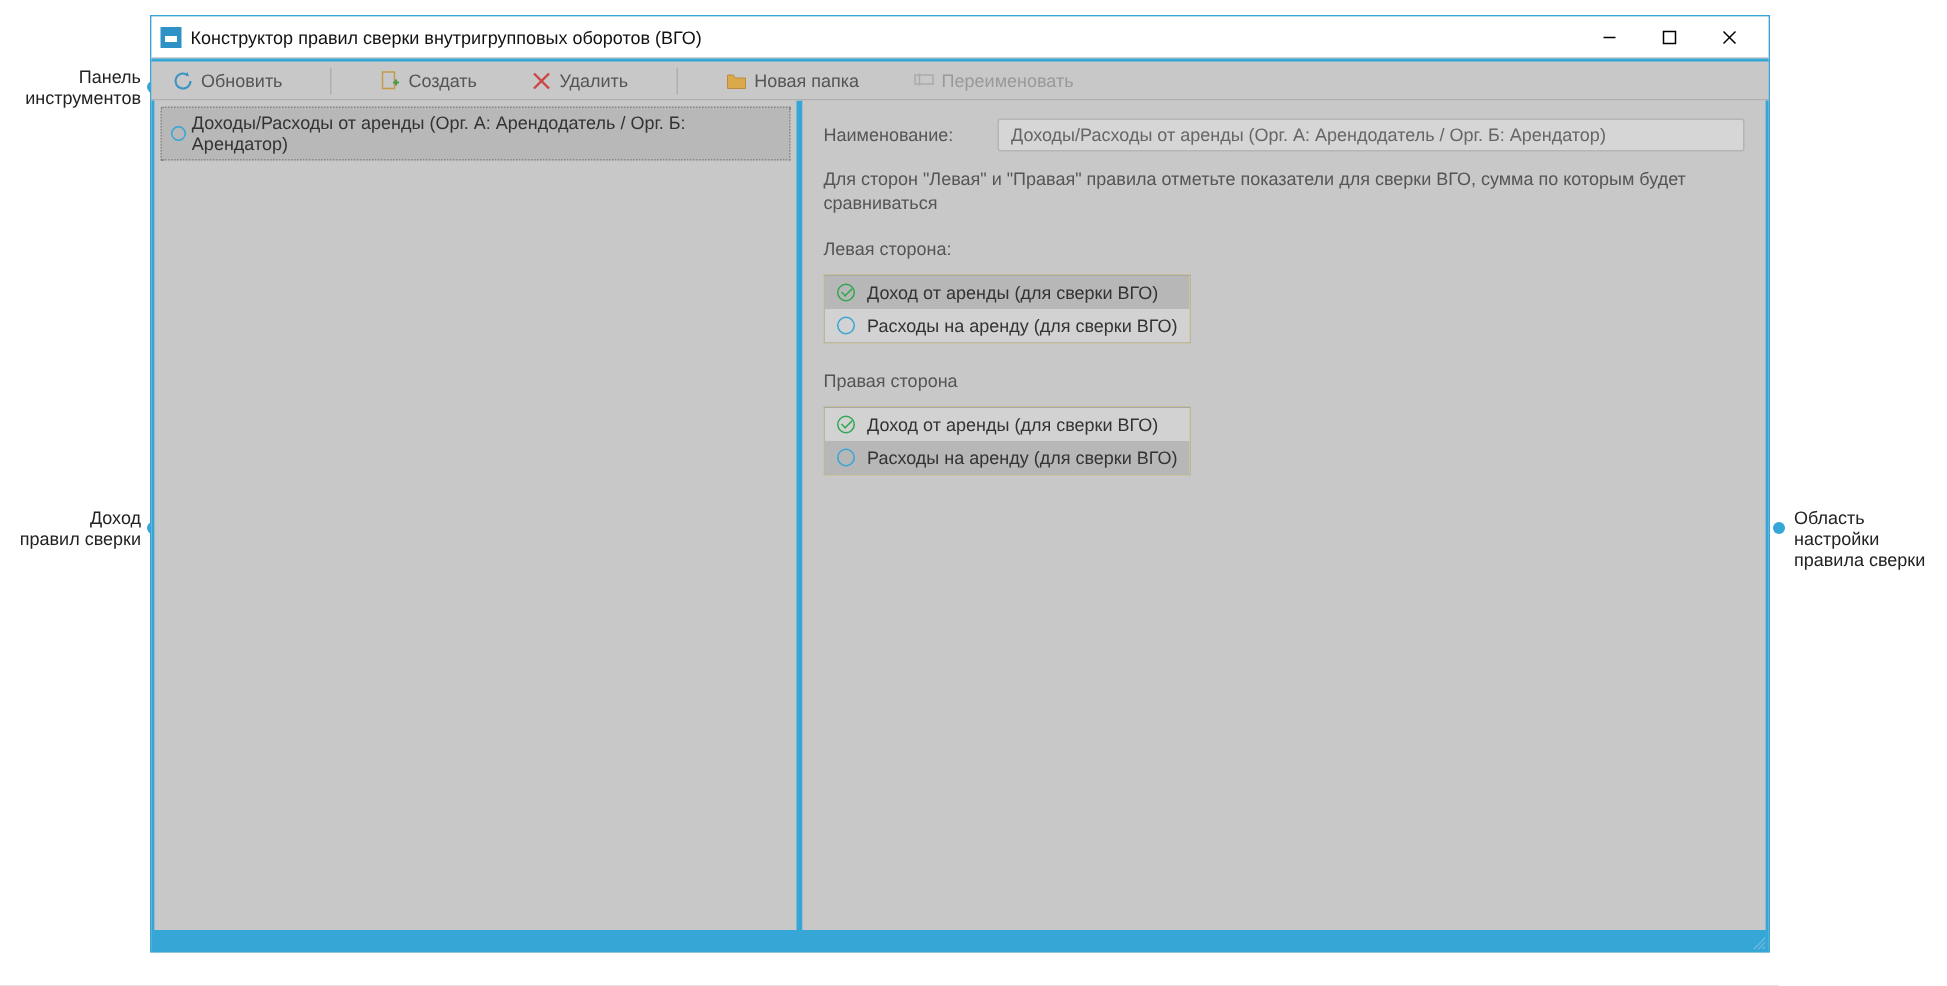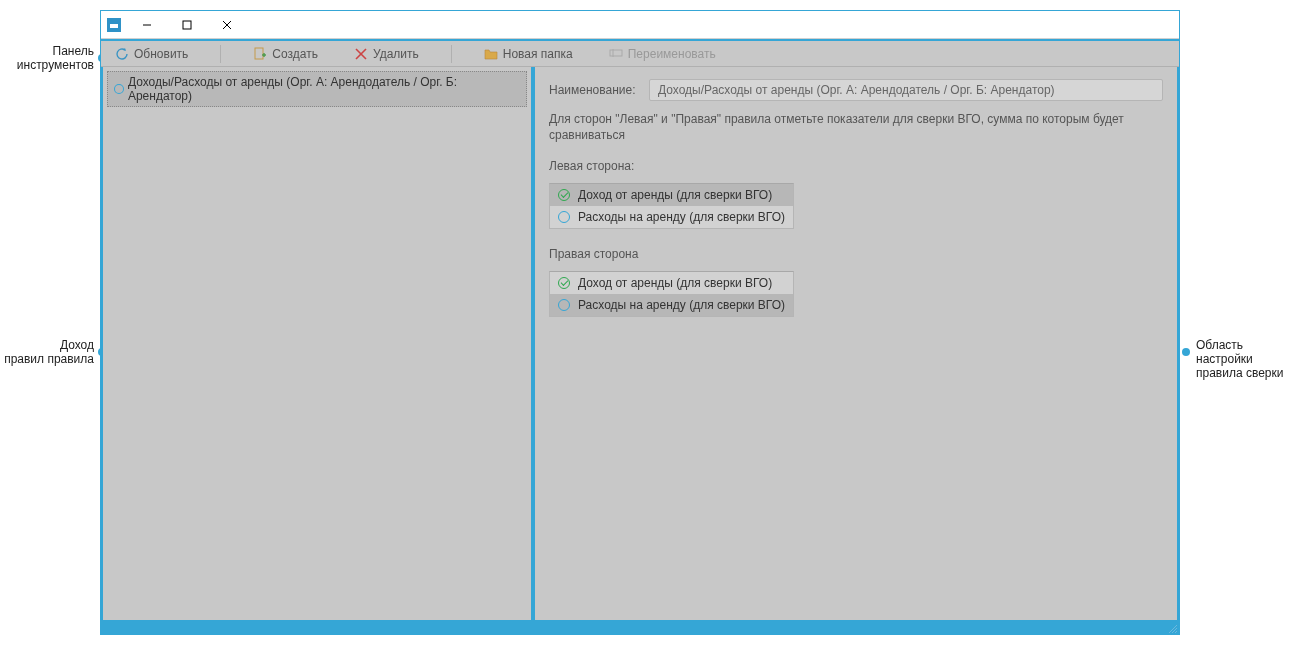--- a/index.html
+++ b/index.html
@@ -137,21 +137,21 @@
     flex: 1;
     background: #c8c8c8;
     padding: 12px 14px 10px 14px;
     display: flex;
     flex-direction: column;
     overflow: hidden;
   }
   .form-row {
     display: flex;
     align-items: flex-start;
-    gap: 10px;
+    gap: 26px;
     margin-bottom: 10px;
   }
   .form-label {
     width: 90px;
     font-size: 12px;
     color: #555;
     padding-top: 4px;
   }
   .text-field {
     flex: 1;
@@ -246,38 +246,39 @@
 <body>
 
 <div class="callout" style="left:0; top:44px; width:94px;">
   <div>Панель</div>
   <div>инструментов</div>
   <div class="dot" style="right:-12px; top:10px;"></div>
 </div>
 
 <div class="callout" style="left:0; top:338px; width:94px;">
   <div>Доход</div>
-  <div>правил правила</div>
+  <div>правил сверки</div>
   <div class="dot" style="right:-12px; top:10px;"></div>
 </div>
 
 <div class="callout right" style="left:1196px; top:338px; width:100px;">
   <div class="dot" style="left:-14px; top:10px;"></div>
   <div>Область настройки</div>
   <div>правила сверки</div>
 </div>
 
 <div class="window">
   <div class="titlebar">
     <span class="app-icon">
       <svg viewBox="0 0 10 10">
           <rect x="1" y="2" width="8" height="6" fill="#fff"></rect>
           <rect x="1" y="2" width="8" height="2" fill="#2f92c7"></rect>
         </svg>
     </span>
+    <span class="title">Конструктор правил сверки внутригрупповых оборотов (ВГО)</span>
     <div class="win-controls">
       <div class="win-btn">
           <svg viewBox="0 0 10 10">
             <line x1="1" y1="5" x2="9" y2="5"></line>
           </svg>
         </div>
       <div class="win-btn">
           <svg viewBox="0 0 10 10">
             <rect x="1" y="1" width="8" height="8"></rect>
           </svg>

